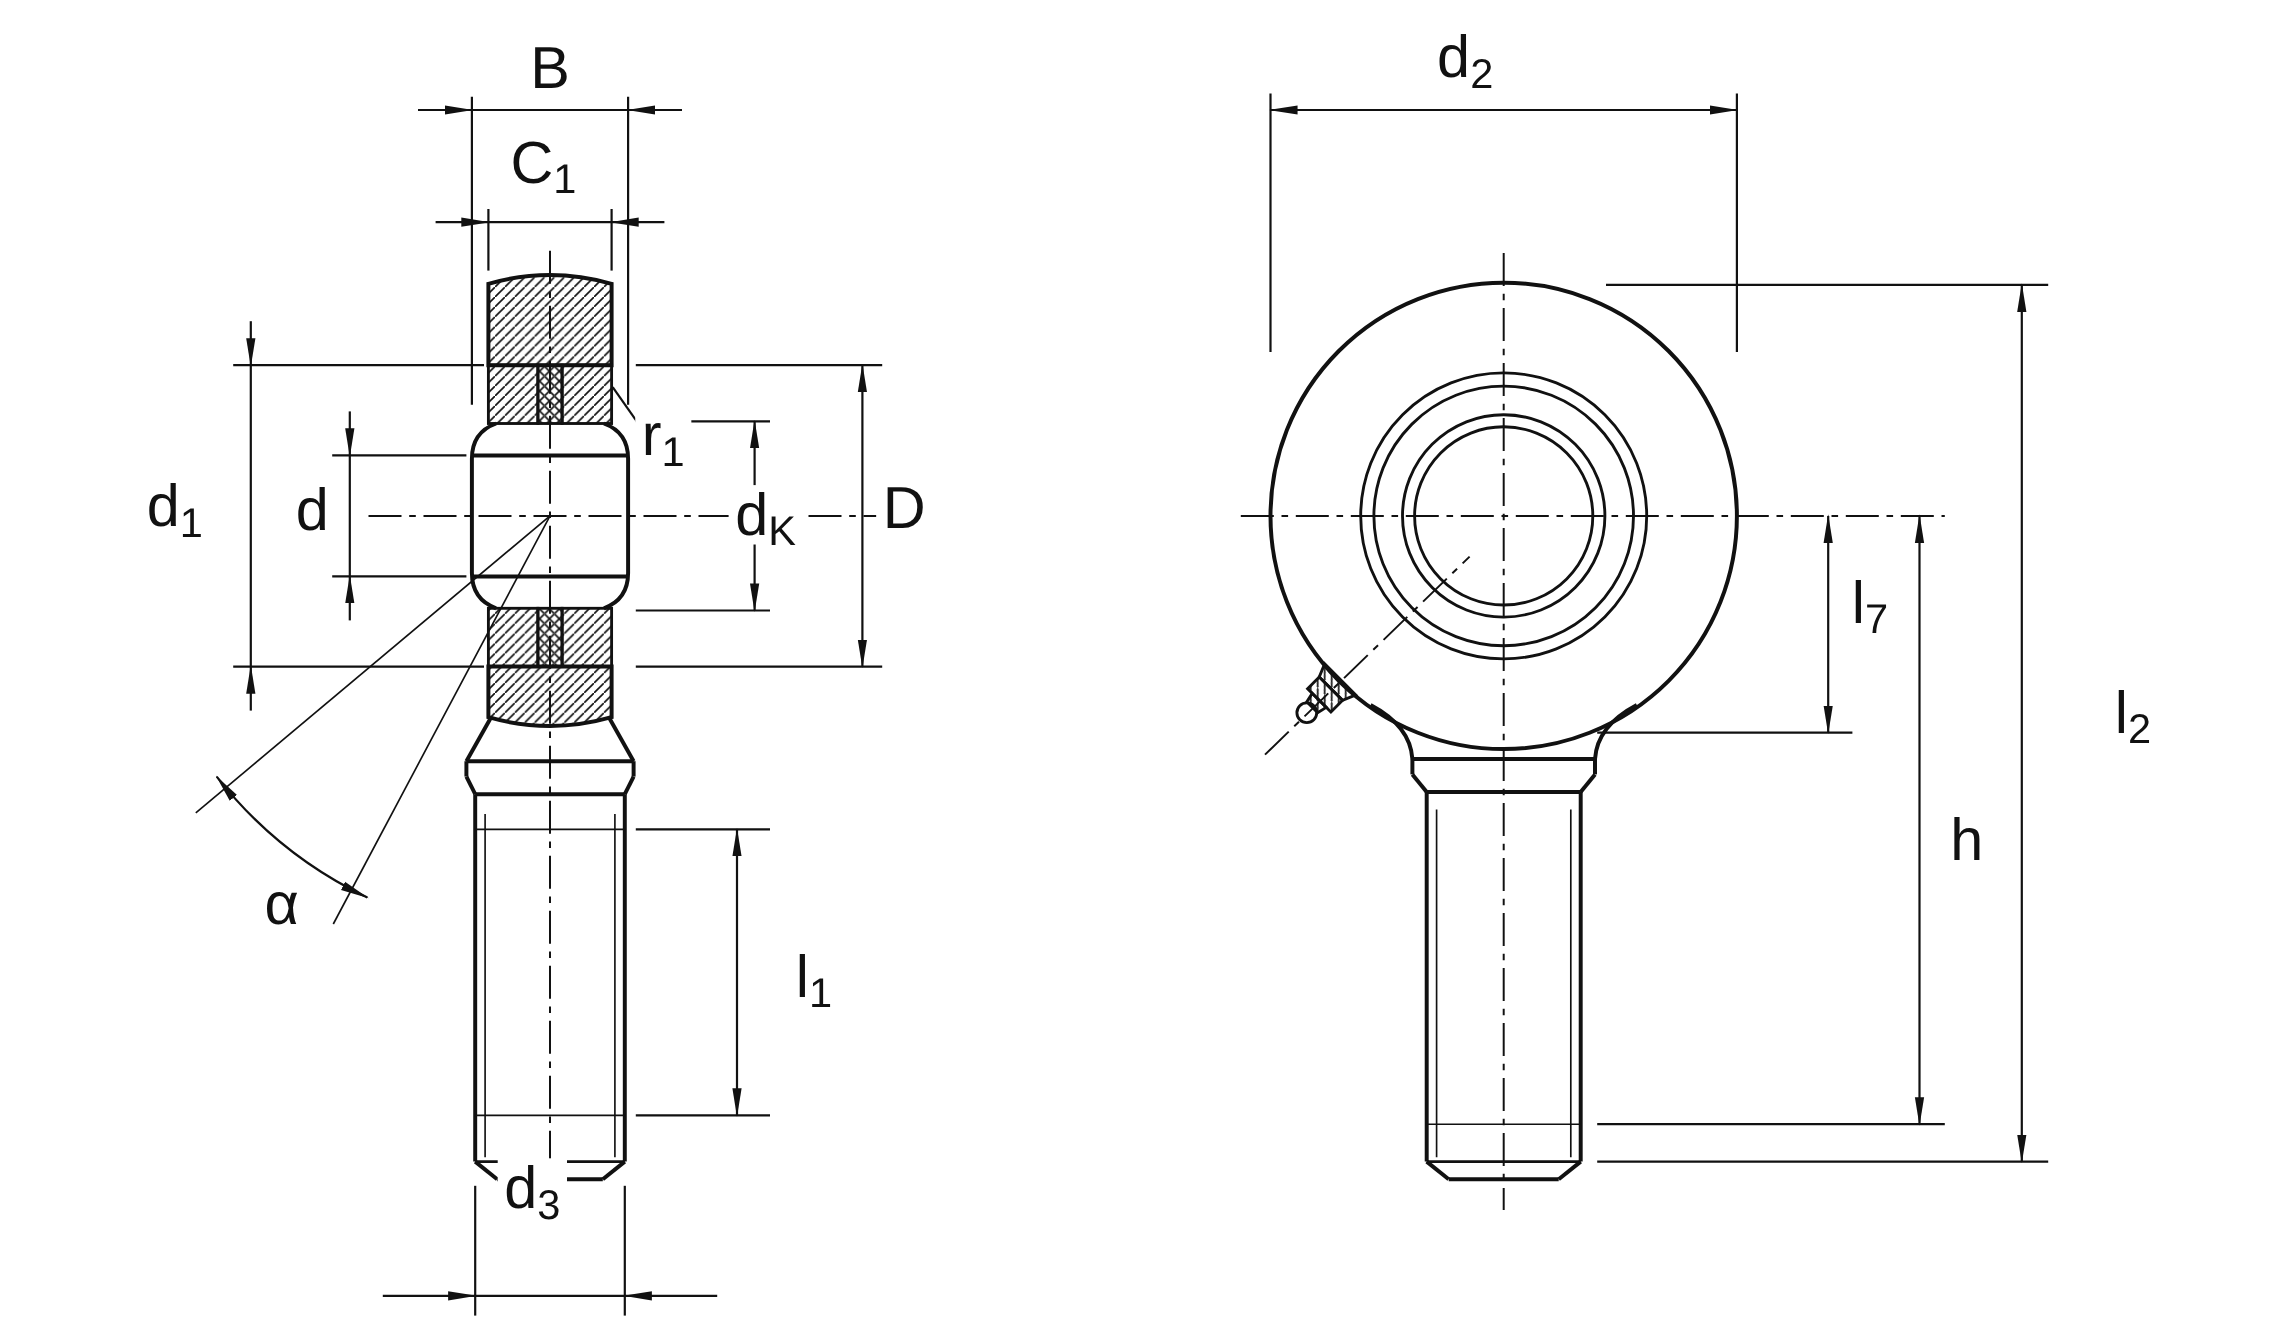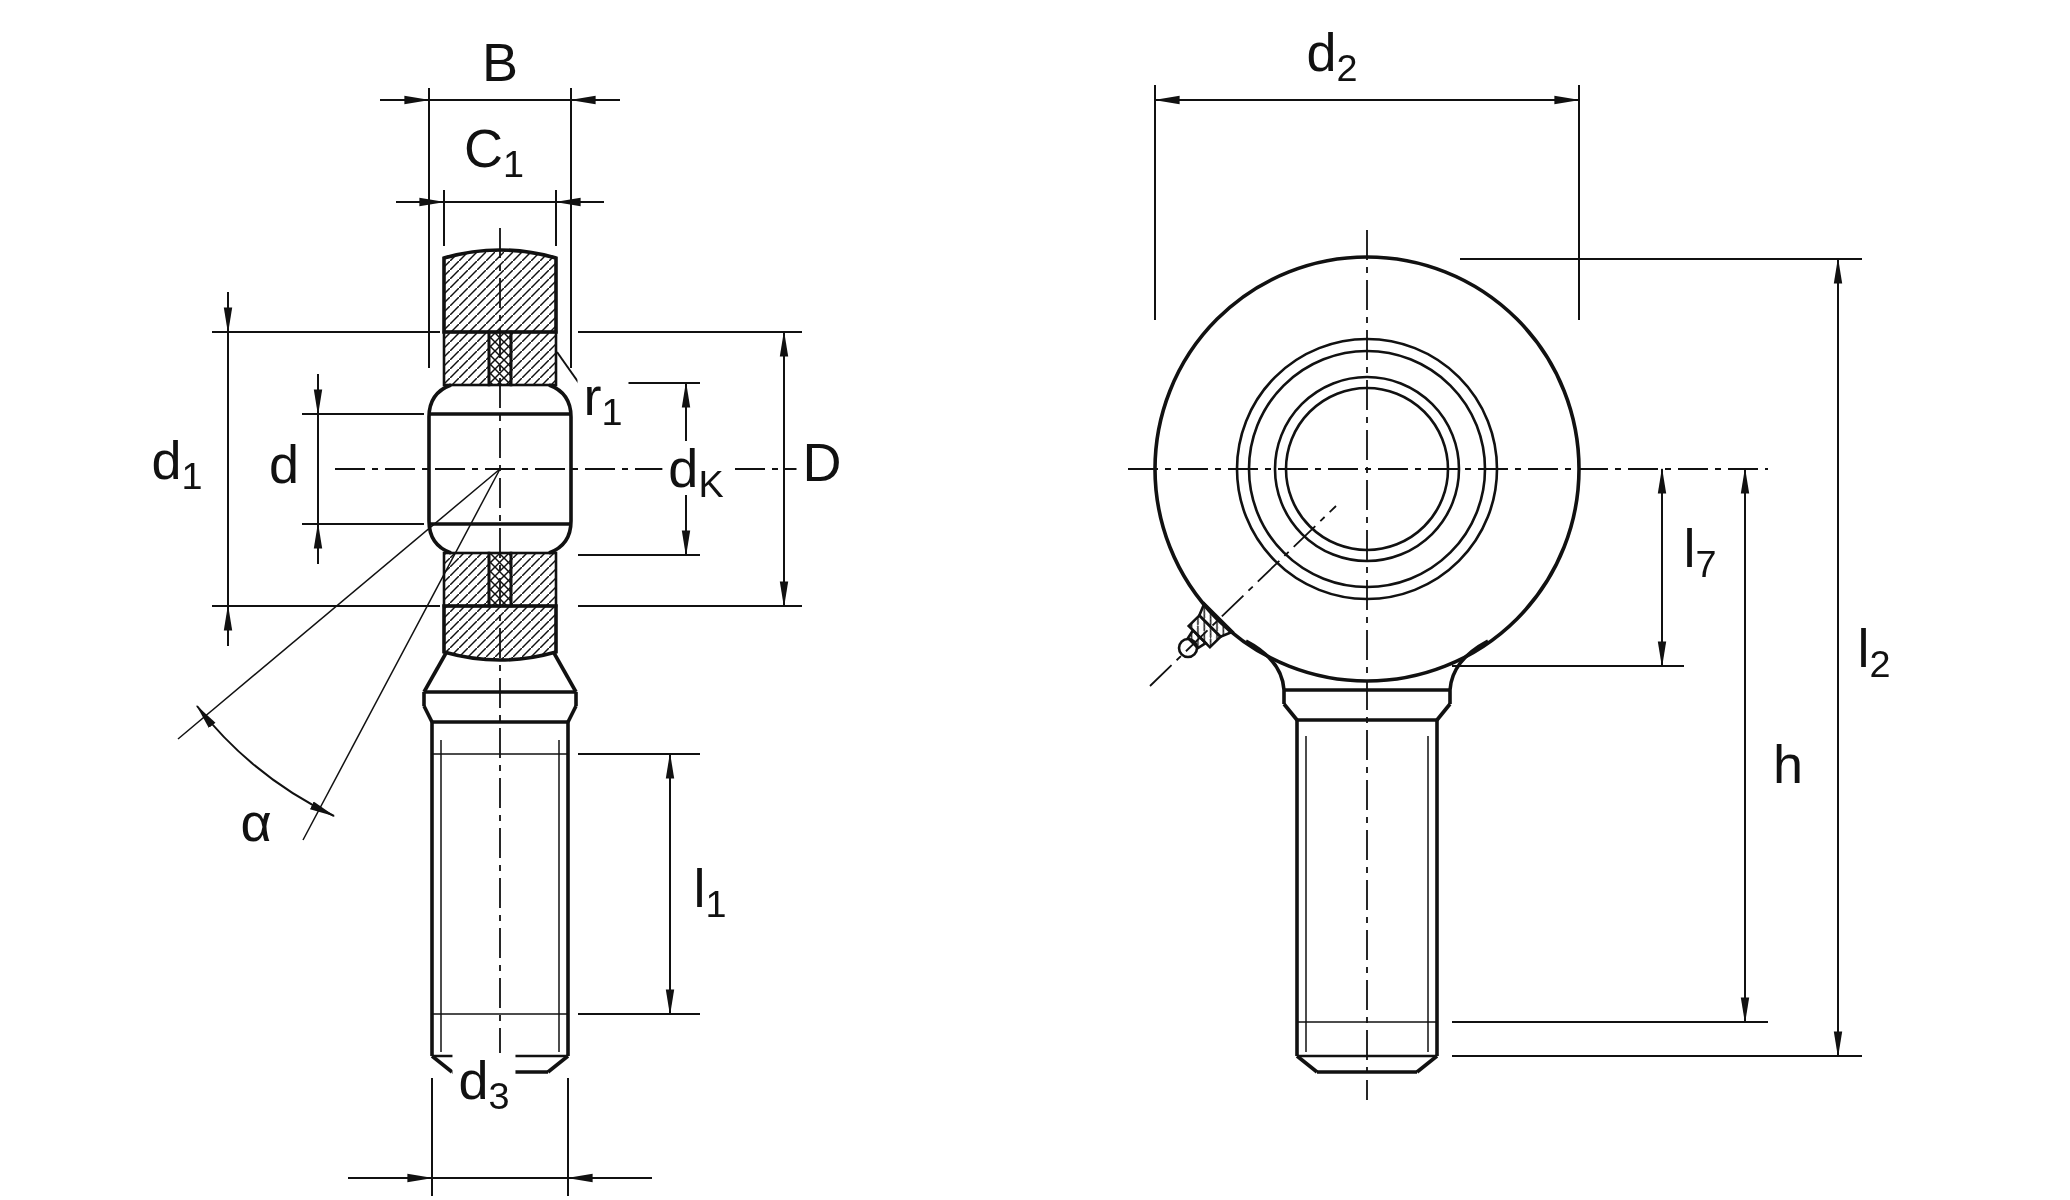--- a/index.html
+++ b/index.html
@@ -223,26 +223,26 @@
     <g>
       <line class="e" x1="1460" y1="259" x2="1862" y2="259"></line>
       <line class="e" x1="1452" y1="1056" x2="1862" y2="1056"></line>
       <line class="e" x1="1838" y1="259" x2="1838" y2="1056" marker-start="url(#arr)" marker-end="url(#arr)"></line>
     </g>
   </g>
 </svg>
 
 <div class="dim-label" style="left:500px;top:62px"><span>B</span><span class="sub"></span></div>
 <div class="dim-label" style="left:494px;top:148px"><span>C</span><span class="sub">1</span></div>
-<div class="dim-label" style="left:177px;top:460px"><span>d</span><span class="sub">1</span></div>
+<div class="dim-label" style="left:159px;top:460px"><span>d</span><span class="sub">1</span></div>
 <div class="dim-label" style="left:284px;top:464px"><span>d</span><span class="sub"></span></div>
 <div class="dim-label" style="left:603px;top:396px"><span>r</span><span class="sub">1</span></div>
 <div class="dim-label" style="left:696px;top:468px"><span>d</span><span class="sub">K</span></div>
 <div class="dim-label" style="left:822px;top:462px"><span>D</span><span class="sub"></span></div>
 <div class="dim-label" style="left:256px;top:822px"><span>α</span><span class="sub"></span></div>
-<div class="dim-label" style="left:710px;top:888px"><span>l</span><span class="sub">1</span></div>
+<div class="dim-label" style="left:740px;top:888px"><span>l</span><span class="sub">1</span></div>
 <div class="dim-label" style="left:484px;top:1080px"><span>d</span><span class="sub">3</span></div>
 <div class="dim-label" style="left:1332px;top:52px"><span>d</span><span class="sub">2</span></div>
 <div class="dim-label" style="left:1700px;top:548px"><span>l</span><span class="sub">7</span></div>
 <div class="dim-label" style="left:1788px;top:764px"><span>h</span><span class="sub"></span></div>
-<div class="dim-label" style="left:1874px;top:648px"><span>l</span><span class="sub">2</span></div>
+<div class="dim-label" style="left:1939px;top:648px"><span>l</span><span class="sub">2</span></div>
 
 </div>
 
 </body></html>

